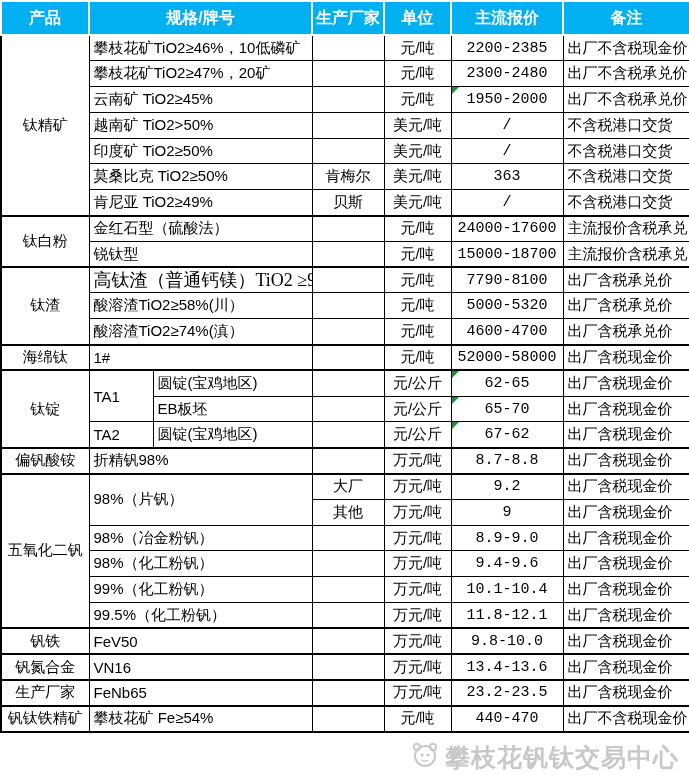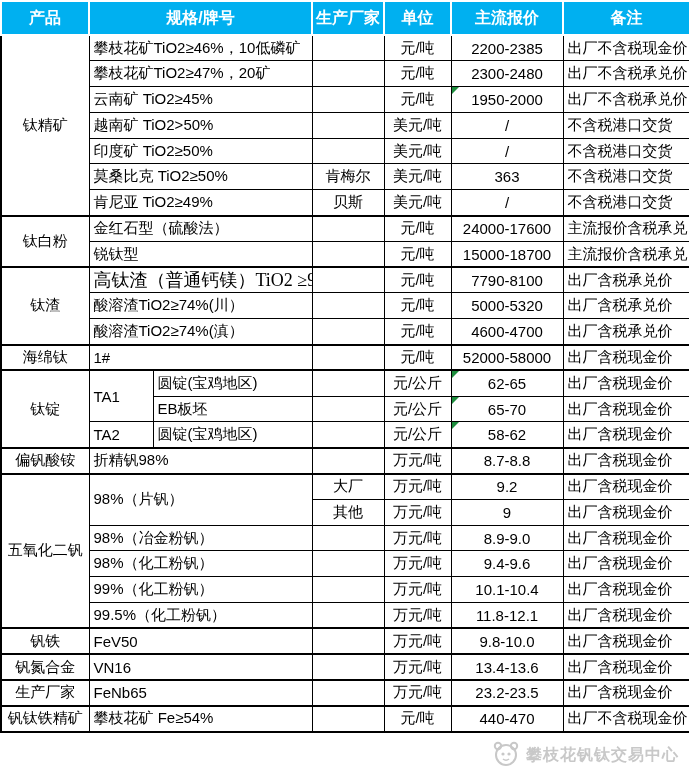--- a/index.html
+++ b/index.html
@@ -30,33 +30,33 @@
     font-size:15px;
     padding:0 2px;
     text-align:center;
     vertical-align:middle;
     overflow:hidden;
     white-space:nowrap;
   }
   tr.group-start td{border-top-width:2px;}
   td.spec,td.spec2,td.note{text-align:left;padding-left:4px;}
   td.spec-small{font-size:18px;font-family:Liberation Serif, serif;}
-  td.price{position:relative;}
+  td.price{position:relative;font-family:Liberation Mono, monospace;}
   .marker{
     position:absolute;top:0;left:0;width:0;height:0;
     border-top:7px solid var(--marker-green,#1E8E3E);
     border-right:7px solid transparent;
   }
   .footer{
     display:flex;justify-content:flex-end;align-items:center;
     padding:8px 10px 0 0;gap:6px;
   }
   .watermark-text{
     color:var(--watermark-gray,#C8C8C8);
-    font-size:16px;font-weight:bold;letter-spacing:1px;
+    font-size:25px;font-weight:bold;letter-spacing:1px;
   }
   .logo{display:inline-block;}
 </style>
 </head>
 <body>
 
 <table class="price-table">
   <colgroup>
     <col style="width:88px">
       <col style="width:64px">
@@ -146,21 +146,21 @@
 
     <tr class="group-start">
       <td rowspan="3">钛渣</td>
       <td colspan="2" class="spec spec-small">高钛渣（普通钙镁）TiO2 ≥90%</td>
       <td></td>
       <td>元/吨</td>
       <td class="price">7790-8100</td>
       <td class="note">出厂含税承兑价</td>
     </tr>
     <tr>
-      <td colspan="2" class="spec">酸溶渣TiO2≥74%(川）</td>
+      <td colspan="2" class="spec">酸溶渣TiO2≥58%(川）</td>
       <td></td>
       <td>元/吨</td>
       <td class="price">5000-5320</td>
       <td class="note">出厂含税承兑价</td>
     </tr>
     <tr>
       <td colspan="2" class="spec">酸溶渣TiO2≥74%(滇）</td>
       <td></td>
       <td>元/吨</td>
       <td class="price">4600-4700</td>
@@ -190,21 +190,21 @@
       <td></td>
       <td>元/公斤</td>
       <td class="price"><span class="marker"></span><span>65-70</span></td>
       <td class="note">出厂含税现金价</td>
     </tr>
     <tr>
       <td class="spec">TA2</td>
       <td class="spec2">圆锭(宝鸡地区)</td>
       <td></td>
       <td>元/公斤</td>
-      <td class="price"><span class="marker"></span><span>58-62</span></td>
+      <td class="price"><span class="marker"></span><span>67-62</span></td>
       <td class="note">出厂含税现金价</td>
     </tr>
 
     <tr class="group-start">
       <td>偏钒酸铵</td>
       <td colspan="2" class="spec">折精钒98%</td>
       <td></td>
       <td>万元/吨</td>
       <td class="price">8.7-8.8</td>
       <td class="note">出厂含税现金价</td>

